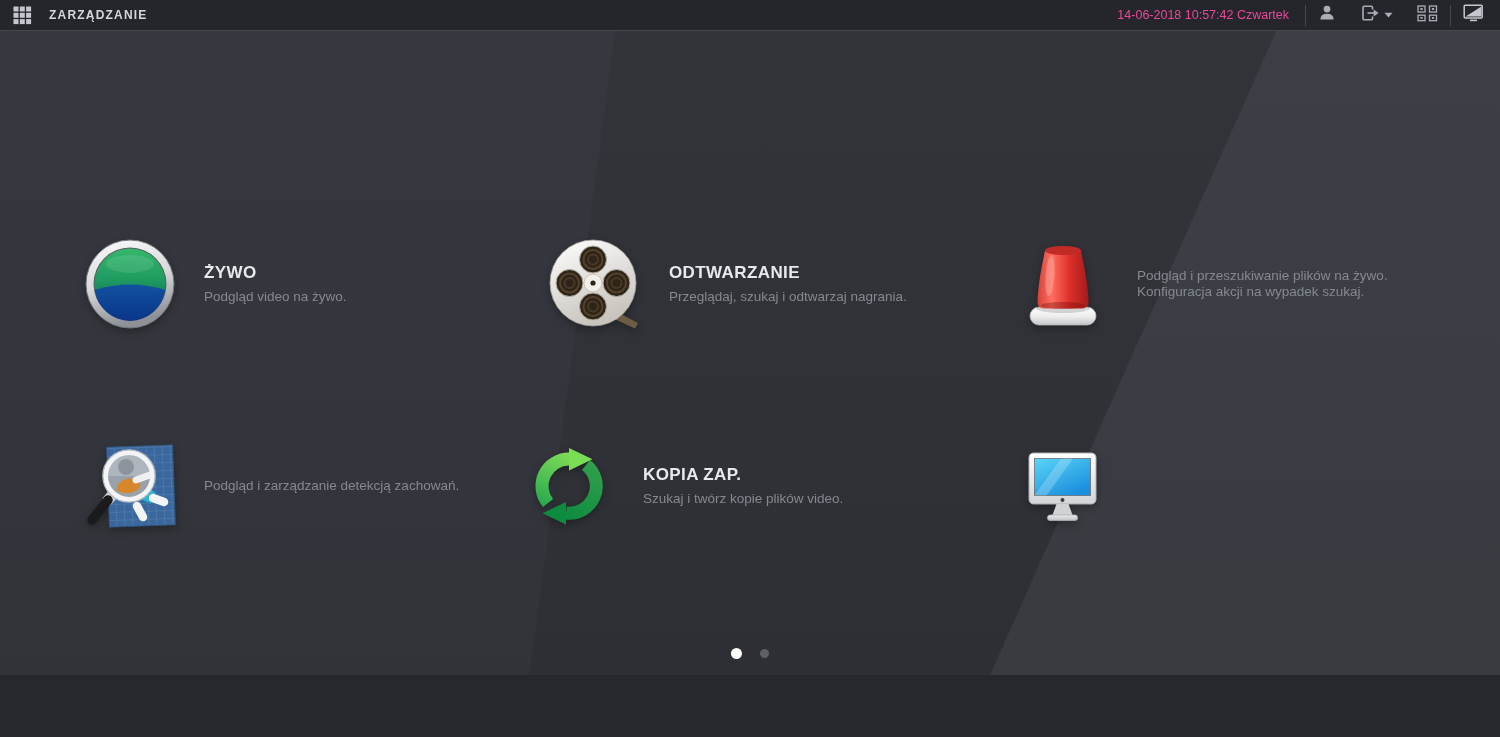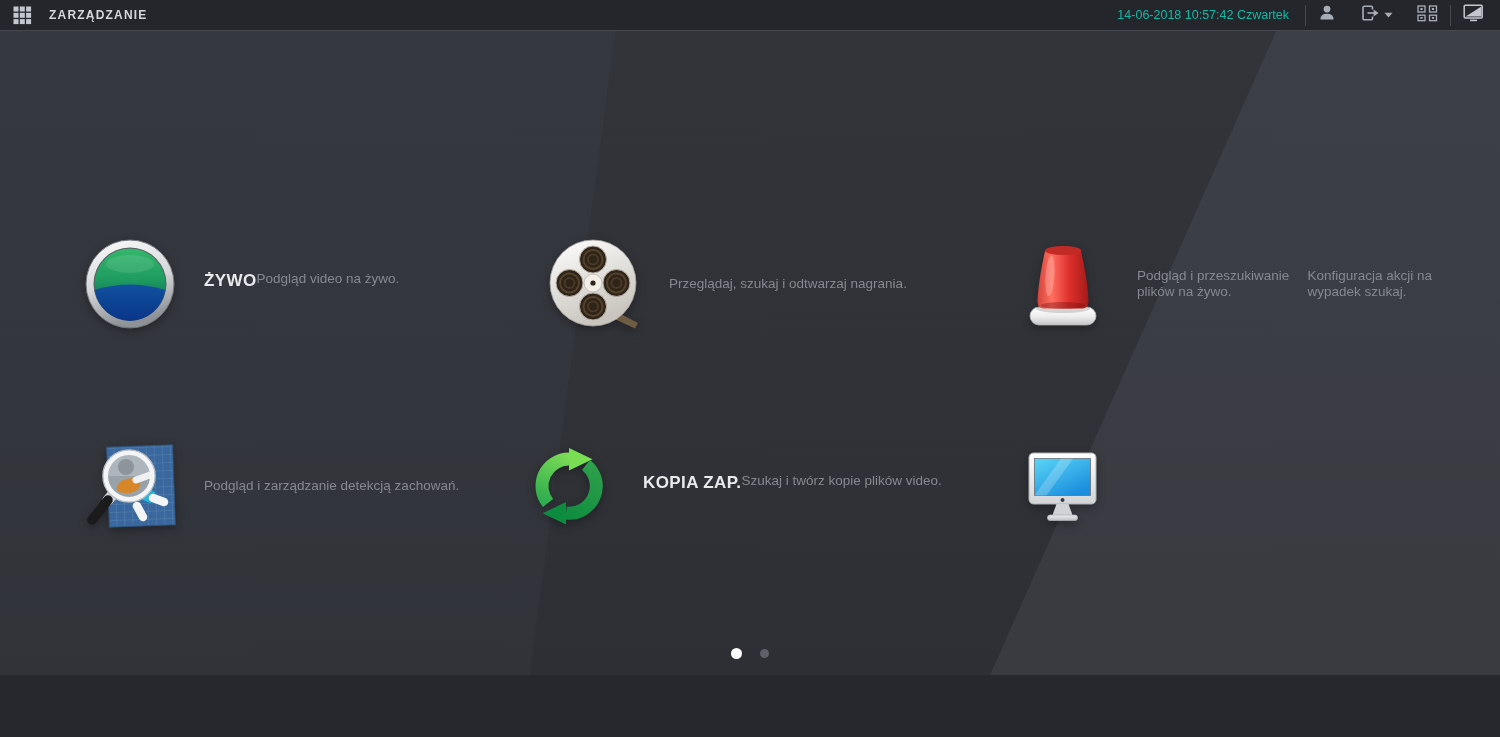--- a/index.html
+++ b/index.html
@@ -26,37 +26,37 @@
     background:#24262c;border-bottom:1px solid #44474d;
     display:flex;align-items:center;z-index:10;
   }
   .tb-left{display:flex;align-items:center;}
   .tb-apps{margin-left:13px;display:flex;align-items:center;cursor:pointer;}
   .tb-title{
     margin-left:17px;font-size:12px;font-weight:bold;color:#d5d7db;
     letter-spacing:1.2px;
   }
   .tb-right{margin-left:auto;display:flex;align-items:center;height:100%;}
-  .tb-datetime{font-size:12.5px;color:#14b8a6;margin-right:16px;}
+  .tb-datetime{font-size:12.5px;color:#ec4899;margin-right:16px;}
   .vdiv{width:1px;height:21px;background:rgba(255,255,255,0.16);}
   .tb-btn{
     height:100%;display:flex;align-items:center;justify-content:center;
     padding:0 12px;cursor:pointer;
   }
   .tb-caret{margin-left:4px;display:flex;align-items:center;}
   .tb-last{margin-right:4px;}
   
   .menu-item{
     position:absolute;width:445px;height:96px;display:flex;align-items:center;
     cursor:pointer;
   }
   .menu-icon{width:92px;height:92px;flex:none;margin-right:28px;}
   .menu-icon svg{width:92px;height:92px;display:block;
     filter:drop-shadow(0 3px 4px rgba(0,0,0,0.30));}
-  .menu-text{display:flex;flex-direction:row;}
+  .menu-text{display:flex;flex-direction:column;}
   .menu-title{
     font-size:17px;font-weight:bold;color:#e8e9eb;letter-spacing:0.4px;
     margin-bottom:6px;
   }
   .menu-desc{font-size:13.5px;color:#85898f;line-height:16px;}
   
   .dots{
     position:absolute;left:0;right:0;top:648px;
     display:flex;justify-content:center;align-items:center;gap:18px;z-index:5;
   }
@@ -218,20 +218,21 @@
             <circle r="13.5" fill="#2e2418" stroke="#b6b0a6" stroke-width="1"></circle>
             <circle r="9.5" fill="none" stroke="#55422c" stroke-width="2"></circle>
             <circle r="5" fill="none" stroke="#4a3926" stroke-width="2"></circle>
           </g>
         </g>
         <circle cx="44" cy="45" r="9" fill="#f2efe9" stroke="#c6c1b8" stroke-width="1"></circle>
         <circle cx="44" cy="45" r="2.6" fill="#2e2418"></circle>
       </svg>
     </div>
     <div class="menu-text">
+      <div class="menu-title">ODTWARZANIE</div>
       <div class="menu-desc">Przeglądaj, szukaj i odtwarzaj nagrania.</div>
       <div class="menu-desc"></div>
     </div>
   </div>
 
   <div class="menu-item" style="left:1017px;top:236px">
     <div class="menu-icon">
       <svg viewBox="0 0 92 92">
         <defs>
           <linearGradient id="al-red" x1="0" y1="0" x2="1" y2="0">

